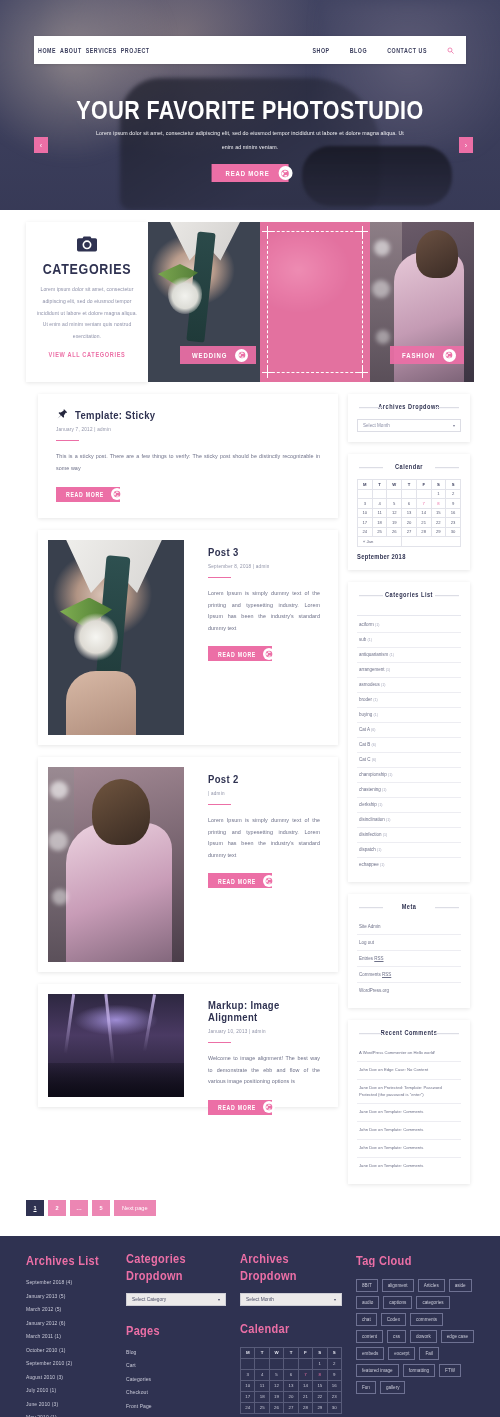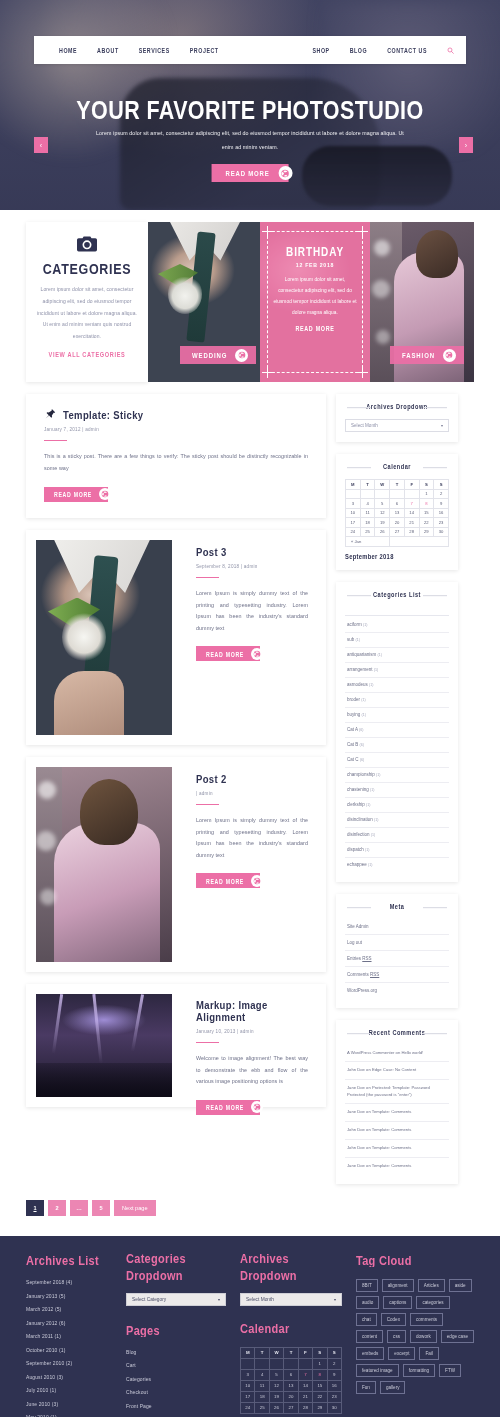--- a/index.html
+++ b/index.html
@@ -47,21 +47,21 @@
   }
 
   
   .navbar {
     position: absolute; left: 34px; right: 34px; top: 36px;
     height: 28px; background: #fff;
     display: flex; align-items: center;
     box-shadow: 0 1px 3px rgba(0,0,0,.12);
   }
   .nav-left, .nav-right { display: flex; align-items: center; }
-  .nav-left { padding-left: 25px; gap: 20px; }
+  .nav-left { padding-left: 4px; gap: 4px; }
   .nav-right { margin-left: auto; padding-right: 12px; gap: 20px; }
   .nav-link {
     font-size: 5.3px; letter-spacing: .55px; font-weight: 700;
     color: #3a3d5c; text-transform: uppercase; white-space: nowrap;
     font-family: "Liberation Sans", sans-serif;
     transform: scaleY(1.35); cursor: pointer;
   }
   .search-icon { display:flex; align-items:center; }
   .logo-card {
     position: absolute; left: 50%; transform: translateX(-50%); top: 13px;
@@ -174,21 +174,21 @@
     background: rgba(236,111,166,.92); display:flex; align-items:center;
     padding: 0 8px 0 12px; cursor: pointer;
   }
   .tile-tag .lbl { font-size:6px; font-weight:700; letter-spacing:.9px; color:#fff; transform:scaleY(1.25); }
   .tile-tag .btn-ap { margin-left: 8px; margin-right: 0; width:13px; height:13px; }
   .tile-tag .btn-ap svg { width:8px; height:8px; }
   .tag-wedding { left: 32px; }
   .tag-fashion { left: 20px; }
 
   
-  .main { display: flex; gap: 10px; padding: 12px 26px 0 26px; align-items: flex-start; }
+  .main { display: flex; gap: 10px; padding: 12px 26px 0 38px; align-items: flex-start; }
   .content { width: 300px; }
   .sidebar { width: 122px; }
 
   .post-card { background:#fff; box-shadow: 0 1px 4px rgba(0,0,0,.10); margin-bottom: 12px; }
   .post-sticky { padding: 14px 18px 16px; }
   .sticky-head { display:flex; align-items:center; gap:7px; }
   .pin-icon { width:12px; height:12px; }
   .post-title { font-size:9.5px; font-weight:700; color:#2f3251; letter-spacing:.35px; transform:scaleY(1.16); }
   .post-meta { font-size:4.6px; color:#9093a8; margin-top:7px; letter-spacing:.25px; }
   .post-rule { width:23px; height:1.4px; background:#ec6fa6; margin:8px 0 10px; }
@@ -384,26 +384,20 @@
       </div>
 
       <div class="tile tile-birthday">
         <div class="bd-bg"></div>
         <div class="bd-overlay"></div>
         <div class="bd-dash"></div>
         <div class="bd-cross bd-c1"></div>
         <div class="bd-cross bd-c2"></div>
         <div class="bd-cross bd-c3"></div>
         <div class="bd-cross bd-c4"></div>
-        <div class="bd-content">
-          <div class="bd-title">BIRTHDAY</div>
-          <div class="bd-date">12 FEB 2018</div>
-          <div class="bd-text">Lorem ipsum dolor sit amet, consectetur adipiscing elit, sed do eiusmod tempor incididunt ut labore et dolore magna aliqua.</div>
-          <div class="bd-more">READ MORE</div>
-        </div>
       </div>
 
       <div class="tile tile-fashion">
         <div class="fa-wall"></div>
         <div class="fa-dress"></div>
         <div class="fa-hair"></div>
         <div class="fa-light1"></div>
         <div class="fa-light2"></div>
         <div class="fa-light3"></div>
         <div class="tile-tag tag-fashion">

